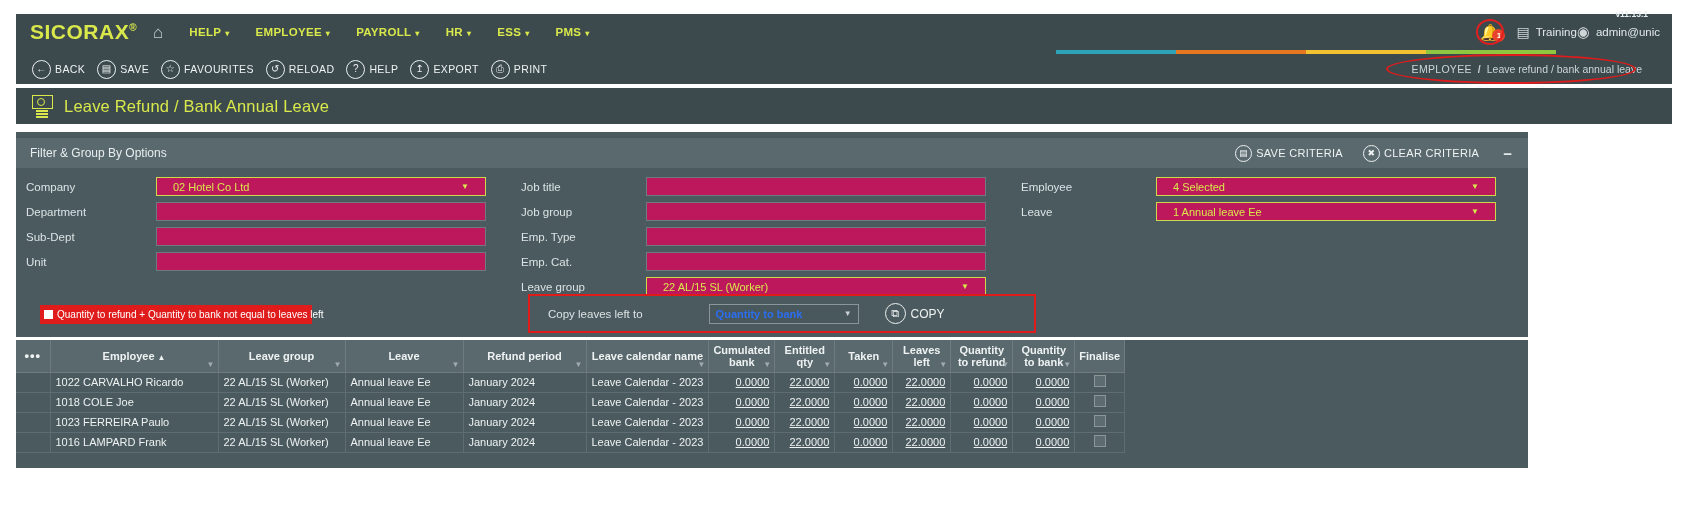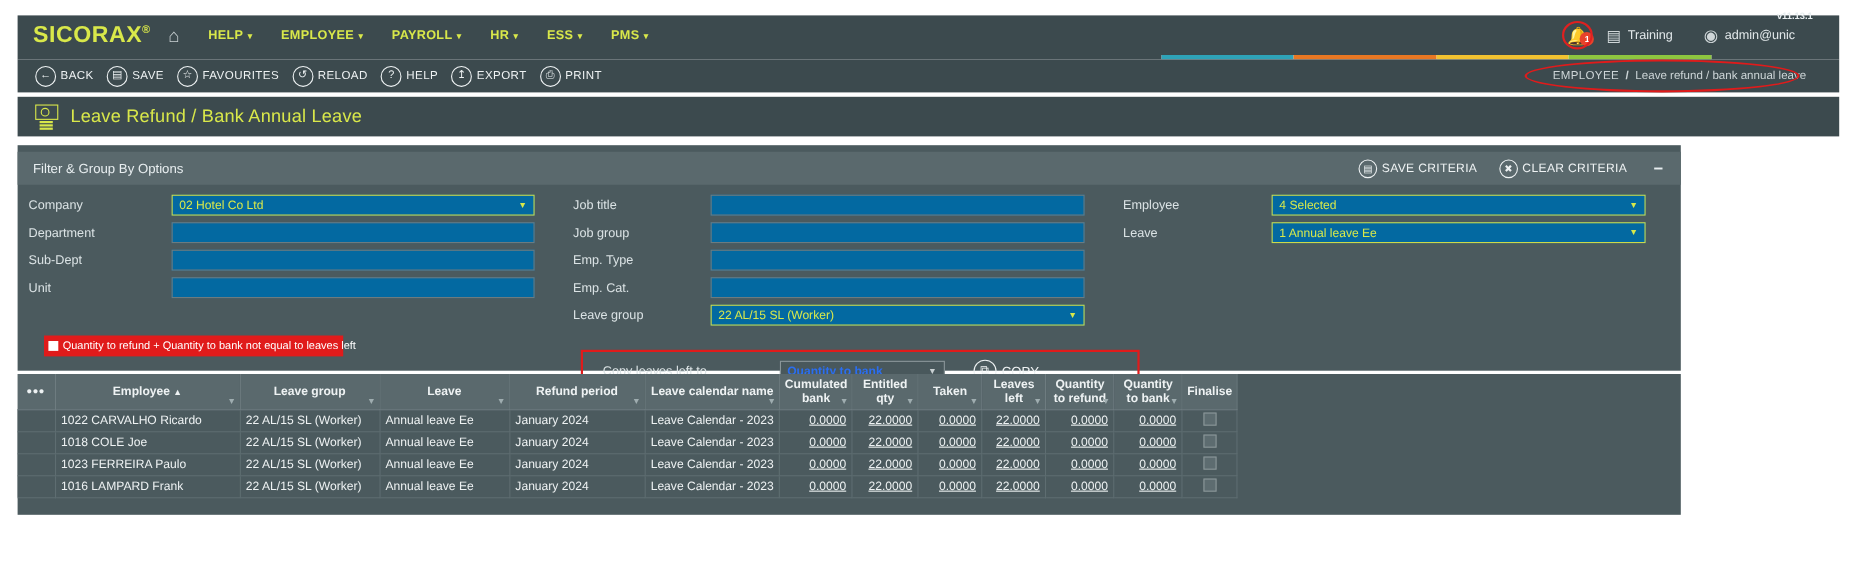--- a/index.html
+++ b/index.html
@@ -49,21 +49,21 @@
     background: #e8432b; color: #fff; font-size: 8px;
     display: flex; align-items: center; justify-content: center;
     font-weight: bold;
   }
   .bell-ring {
     position: absolute; left: 0px; top: 0px;
     width: 28px; height: 26px; border: 2px solid #e02020;
     border-radius: 50%;
   }
   .db-icon { color: #cfd6d8; font-size: 14px; margin-right: 6px; }
-  .nav-txt { color: #e2e8ea; font-size: 11.5px; margin-right: 28px; }
+  .nav-txt { color: #e2e8ea; font-size: 11.5px; margin-right: 0; }
   .user-icon { color: #cfd6d8; font-size: 15px; margin-right: 6px; }
   .version {
     position: absolute; right: 12px; top: -10px;
     color: #e8eef0; font-size: 8.5px; font-weight: bold;
   }
   
   .stripes {
     position: absolute; left: 16px; top: 50px;
     width: 1656px; height: 4px; display: flex;
   }
@@ -158,24 +158,24 @@
     margin-left: 24px; color: #e8eef0; font-size: 15px;
     font-weight: bold; line-height: 1;
   }
   
   .form-col { position: absolute; }
   .frow { display: flex; align-items: center; height: 25px; }
   .flabel {
     color: #dbe3e5; font-size: 11.5px; white-space: nowrap;
   }
   .finput {
-    height: 19px; background: #0369a1;
+    height: 19px; background: #be185d;
     border: 1px solid #6d7b7f;
     display: flex; align-items: center;
-    padding: 0 6px; color: #e6ecee; font-size: 11px;
+    padding: 0 16px; color: #e6ecee; font-size: 11px;
   }
   .finput.hl {
     border: 1px solid #cdd94a; color: #d9e84a;
   }
   .finput .dd-caret {
     margin-left: auto; font-size: 8px; color: #dfe6e8;
   }
   .finput.hl .dd-caret { color: #d9e84a; }
   
   .warnbox {
@@ -189,21 +189,21 @@
     margin-left: 4px; margin-right: 4px; flex: none;
   }
   .warn-txt {
     color: #ffffff; font-size: 10px; white-space: nowrap;
   }
   
   .copybox {
     position: absolute; left: 512px; top: 162px;
     width: 508px; height: 39px;
     border: 2.5px solid #e01b1b;
-    display: flex; align-items: center; margin-top: 24px;
+    display: flex; align-items: center;
   }
   .copy-label {
     margin-left: 18px; color: #dbe3e5; font-size: 11.5px;
   }
   .copy-select {
     margin-left: 66px; width: 150px; height: 20px;
     background: #49585c; border: 1px solid #8a9699;
     display: flex; align-items: center; padding: 0 6px;
     color: #2b6ef0; font-size: 11px; font-weight: bold;
   }

